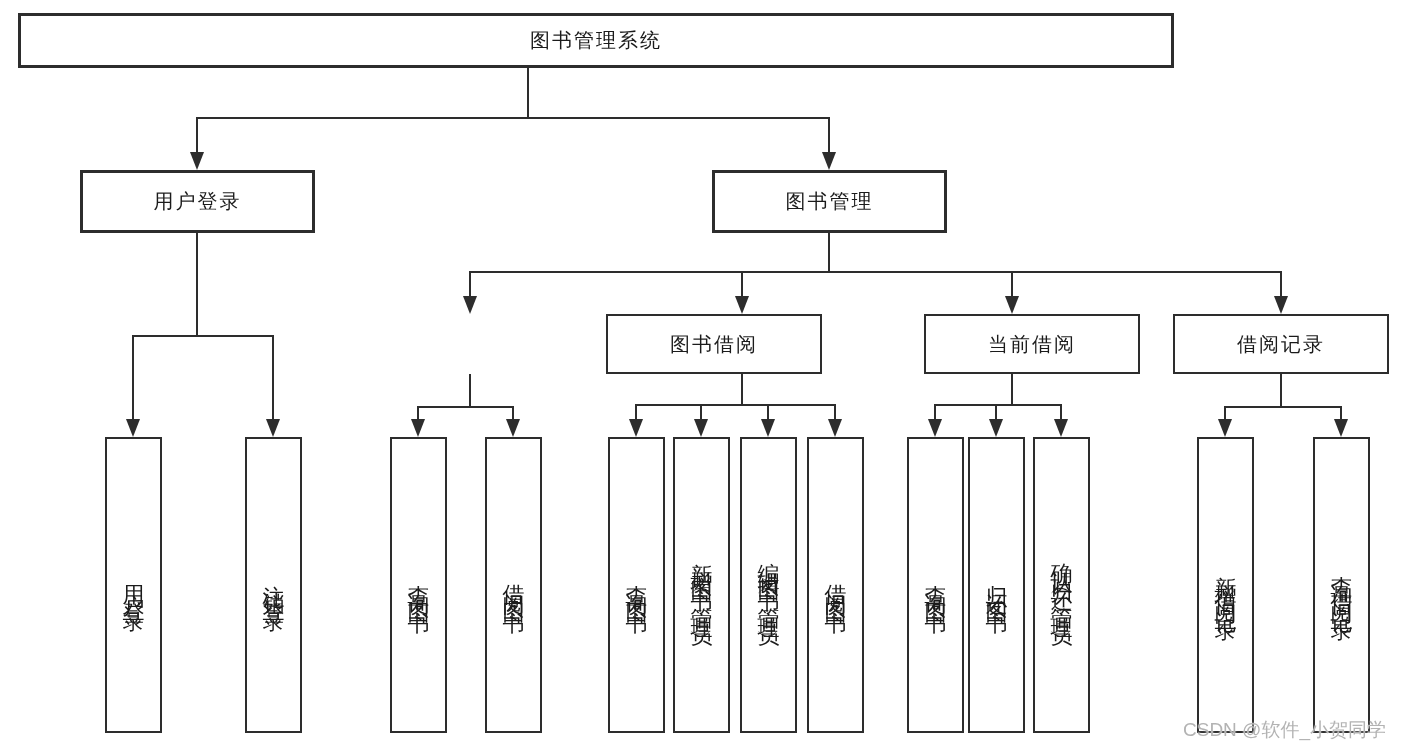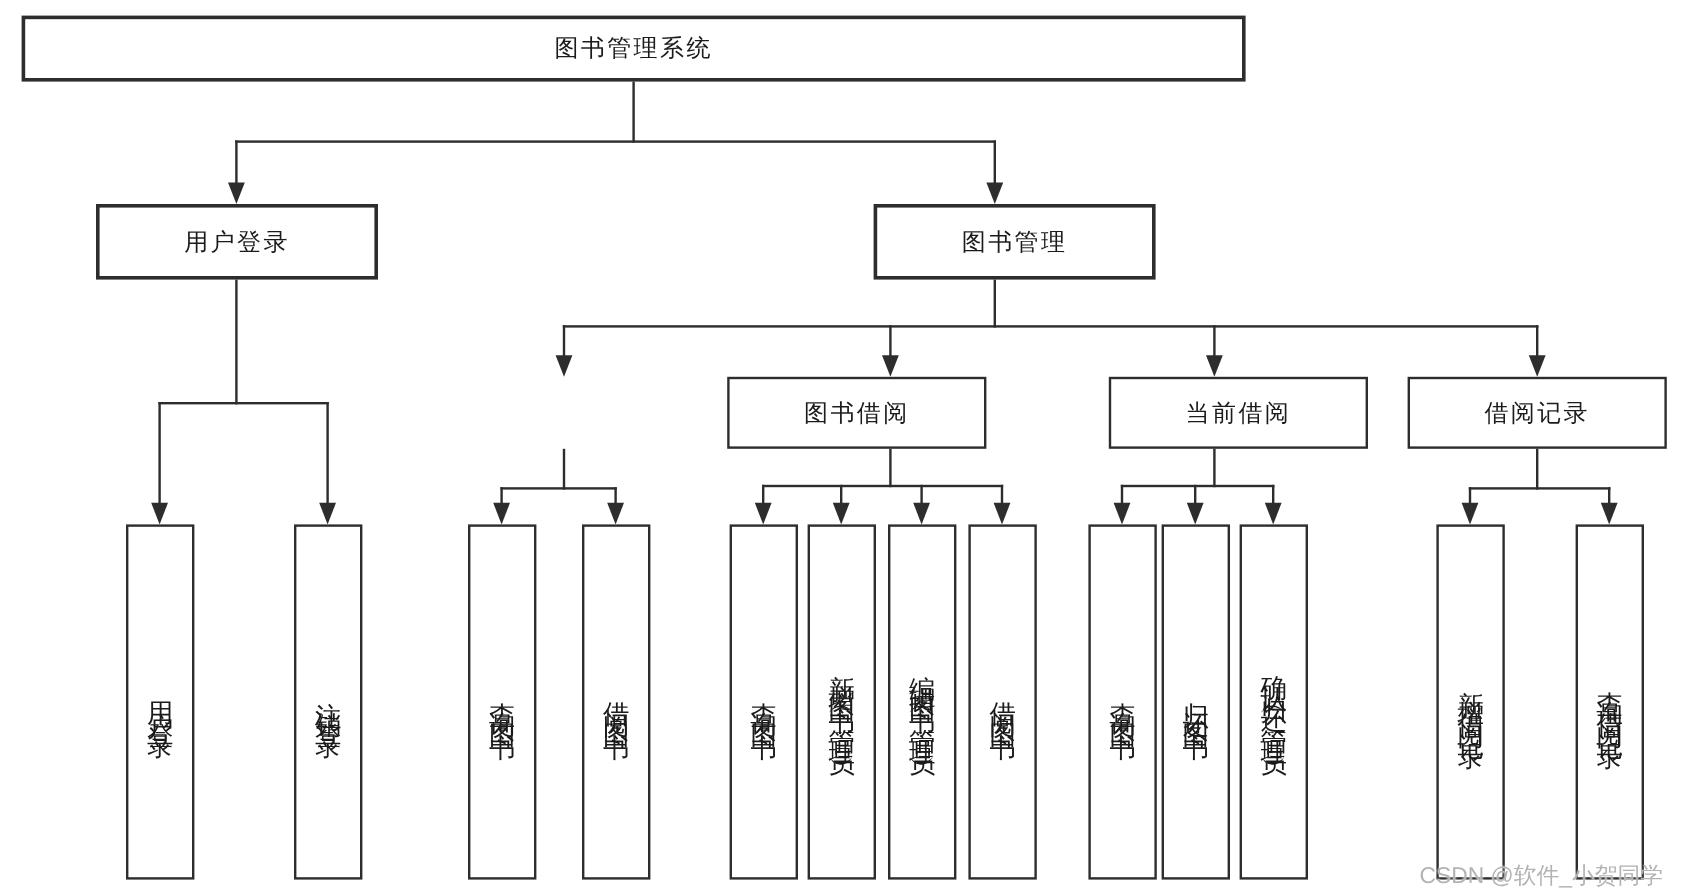--- a/index.html
+++ b/index.html
@@ -14,21 +14,21 @@
   }
   .box {
     position: absolute;
     background: #ffffff;
     border: 2px solid #2d2d2d;
     display: flex;
     align-items: center;
     justify-content: center;
   }
   .root {
-    left: 18px; top: 13px; width: 1020px; height: 55px;
+    left: 18px; top: 13px; width: 1156px; height: 55px;
     border-width: 3px;
   }
   .n2 { top: 170px; width: 235px; height: 63px; border-width: 3px; }
   .n3 { top: 314px; width: 216px; height: 60px; }
   .leaf { top: 437px; width: 57px; height: 296px; }
   .hlabel {
     font-size: 20px;
     letter-spacing: 2px;
     color: #1b1b1b;
     white-space: nowrap;
@@ -74,21 +74,21 @@
   <i class="ln v" style="left:527px;top:68px;height:51px"></i>
   <i class="ln h" style="left:196px;top:117px;width:634px"></i>
   <i class="ln v" style="left:196px;top:117px;height:38px"></i>
   <i class="ln v" style="left:828px;top:117px;height:38px"></i>
   <i class="arr" style="left:190px;top:152px"></i>
   <i class="arr" style="left:822px;top:152px"></i>
 
   <div class="box n2" style="left:80px">
     <span class="hlabel">用户登录</span>
   </div>
-  <div class="box n2" style="left:728px">
+  <div class="box n2" style="left:712px">
     <span class="hlabel">图书管理</span>
   </div>
 
   <i class="ln v" style="left:196px;top:233px;height:104px"></i>
   <i class="ln h" style="left:132px;top:335px;width:142px"></i>
   <i class="ln v" style="left:132px;top:335px;height:86px"></i>
   <i class="ln v" style="left:272px;top:335px;height:86px"></i>
   <i class="arr" style="left:126px;top:419px"></i>
   <i class="arr" style="left:266px;top:419px"></i>
 

